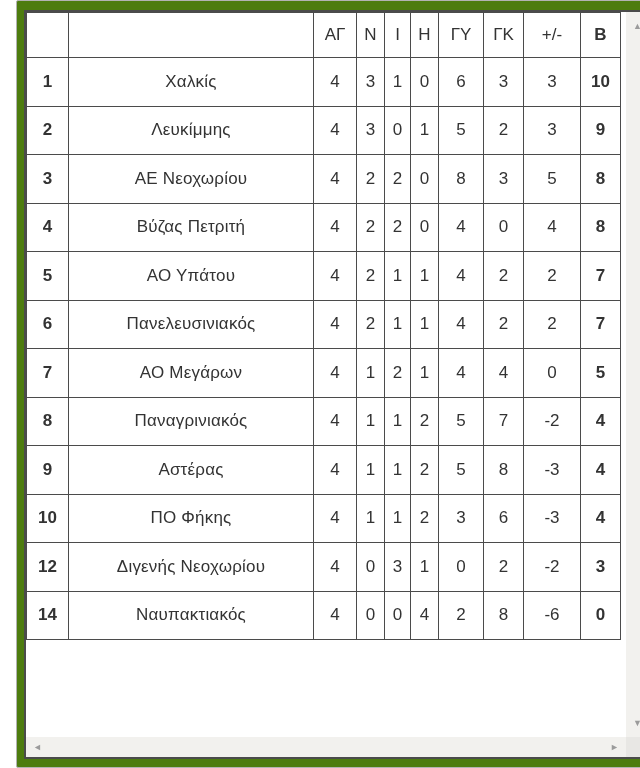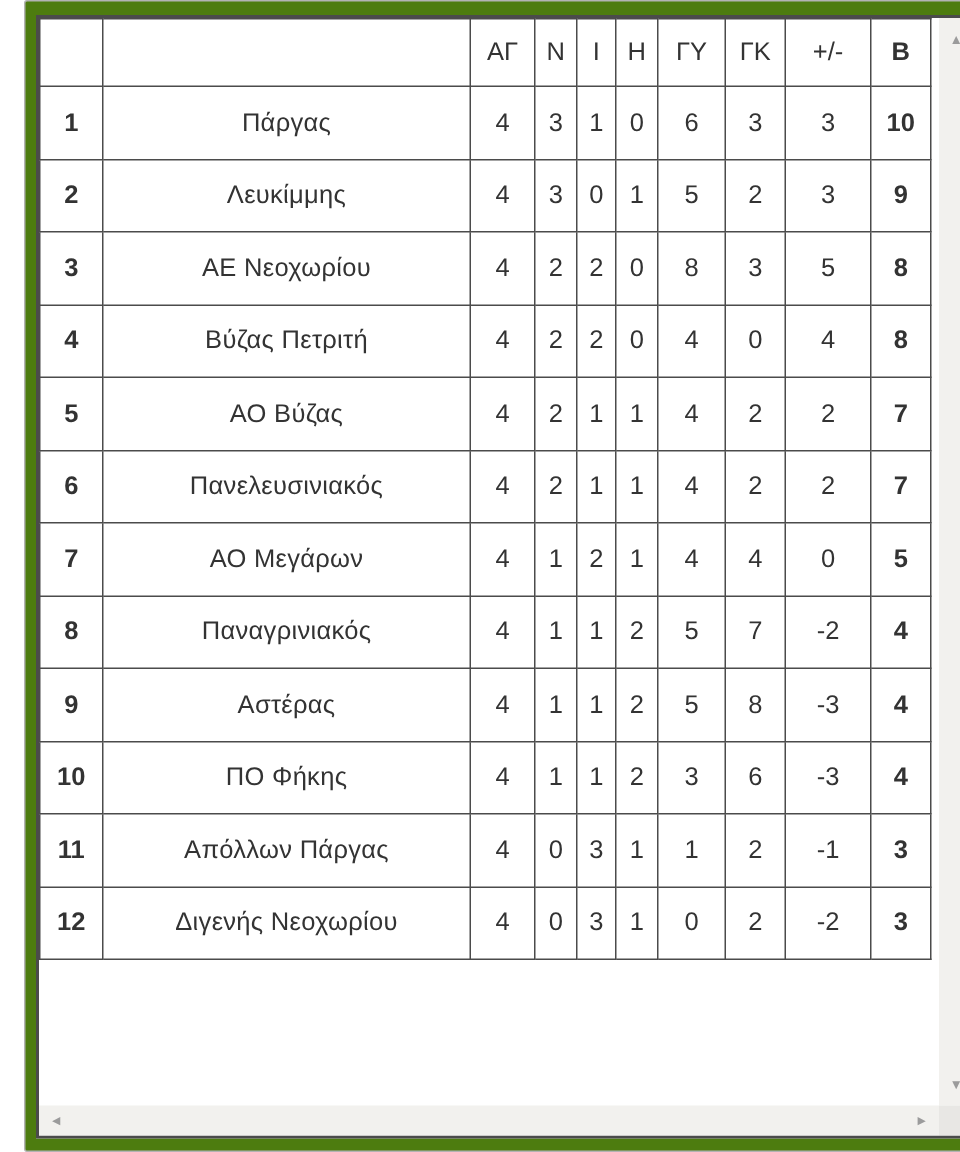--- a/index.html
+++ b/index.html
@@ -133,21 +133,21 @@
             <th class="col-h">Η</th>
             <th class="col-gy">ΓΥ</th>
             <th class="col-gk">ΓΚ</th>
             <th class="col-diff">+/-</th>
             <th class="col-b">Β</th>
           </tr>
         </thead>
         <tbody>
             <tr>
               <td class="col-pos">1</td>
-              <td class="col-team">Πάργας</td>
+              <td class="col-team">Χαλκίς</td>
               <td class="col-ag">4</td>
               <td class="col-n">3</td>
               <td class="col-i">1</td>
               <td class="col-h">0</td>
               <td class="col-gy">6</td>
               <td class="col-gk">3</td>
               <td class="col-diff">3</td>
               <td class="col-b">10</td>
             </tr>
             <tr>
@@ -181,21 +181,21 @@
               <td class="col-n">2</td>
               <td class="col-i">2</td>
               <td class="col-h">0</td>
               <td class="col-gy">4</td>
               <td class="col-gk">0</td>
               <td class="col-diff">4</td>
               <td class="col-b">8</td>
             </tr>
             <tr>
               <td class="col-pos">5</td>
-              <td class="col-team">ΑΟ Βύζας</td>
+              <td class="col-team">ΑΟ Υπάτου</td>
               <td class="col-ag">4</td>
               <td class="col-n">2</td>
               <td class="col-i">1</td>
               <td class="col-h">1</td>
               <td class="col-gy">4</td>
               <td class="col-gk">2</td>
               <td class="col-diff">2</td>
               <td class="col-b">7</td>
             </tr>
             <tr>
@@ -252,43 +252,43 @@
               <td class="col-ag">4</td>
               <td class="col-n">1</td>
               <td class="col-i">1</td>
               <td class="col-h">2</td>
               <td class="col-gy">3</td>
               <td class="col-gk">6</td>
               <td class="col-diff">-3</td>
               <td class="col-b">4</td>
             </tr>
             <tr>
-              <td class="col-pos">11</td>
-              <td class="col-team">Απόλλων Πάργας</td>
-              <td class="col-ag">4</td>
-              <td class="col-n">0</td>
-              <td class="col-i">3</td>
-              <td class="col-h">1</td>
-              <td class="col-gy">1</td>
-              <td class="col-gk">2</td>
-              <td class="col-diff">-1</td>
-              <td class="col-b">3</td>
-            </tr>
-            <tr>
               <td class="col-pos">12</td>
               <td class="col-team">Διγενής Νεοχωρίου</td>
               <td class="col-ag">4</td>
               <td class="col-n">0</td>
               <td class="col-i">3</td>
               <td class="col-h">1</td>
               <td class="col-gy">0</td>
               <td class="col-gk">2</td>
               <td class="col-diff">-2</td>
               <td class="col-b">3</td>
             </tr>
+            <tr>
+              <td class="col-pos">14</td>
+              <td class="col-team">Ναυπακτιακός</td>
+              <td class="col-ag">4</td>
+              <td class="col-n">0</td>
+              <td class="col-i">0</td>
+              <td class="col-h">4</td>
+              <td class="col-gy">2</td>
+              <td class="col-gk">8</td>
+              <td class="col-diff">-6</td>
+              <td class="col-b">0</td>
+            </tr>
           </tbody>
       </table>
     </div>
 
     <div class="vscrollbar">
       <span class="arrow up">▲</span>
       <span class="arrow down">▼</span>
     </div>
 
     <div class="hscrollbar">

